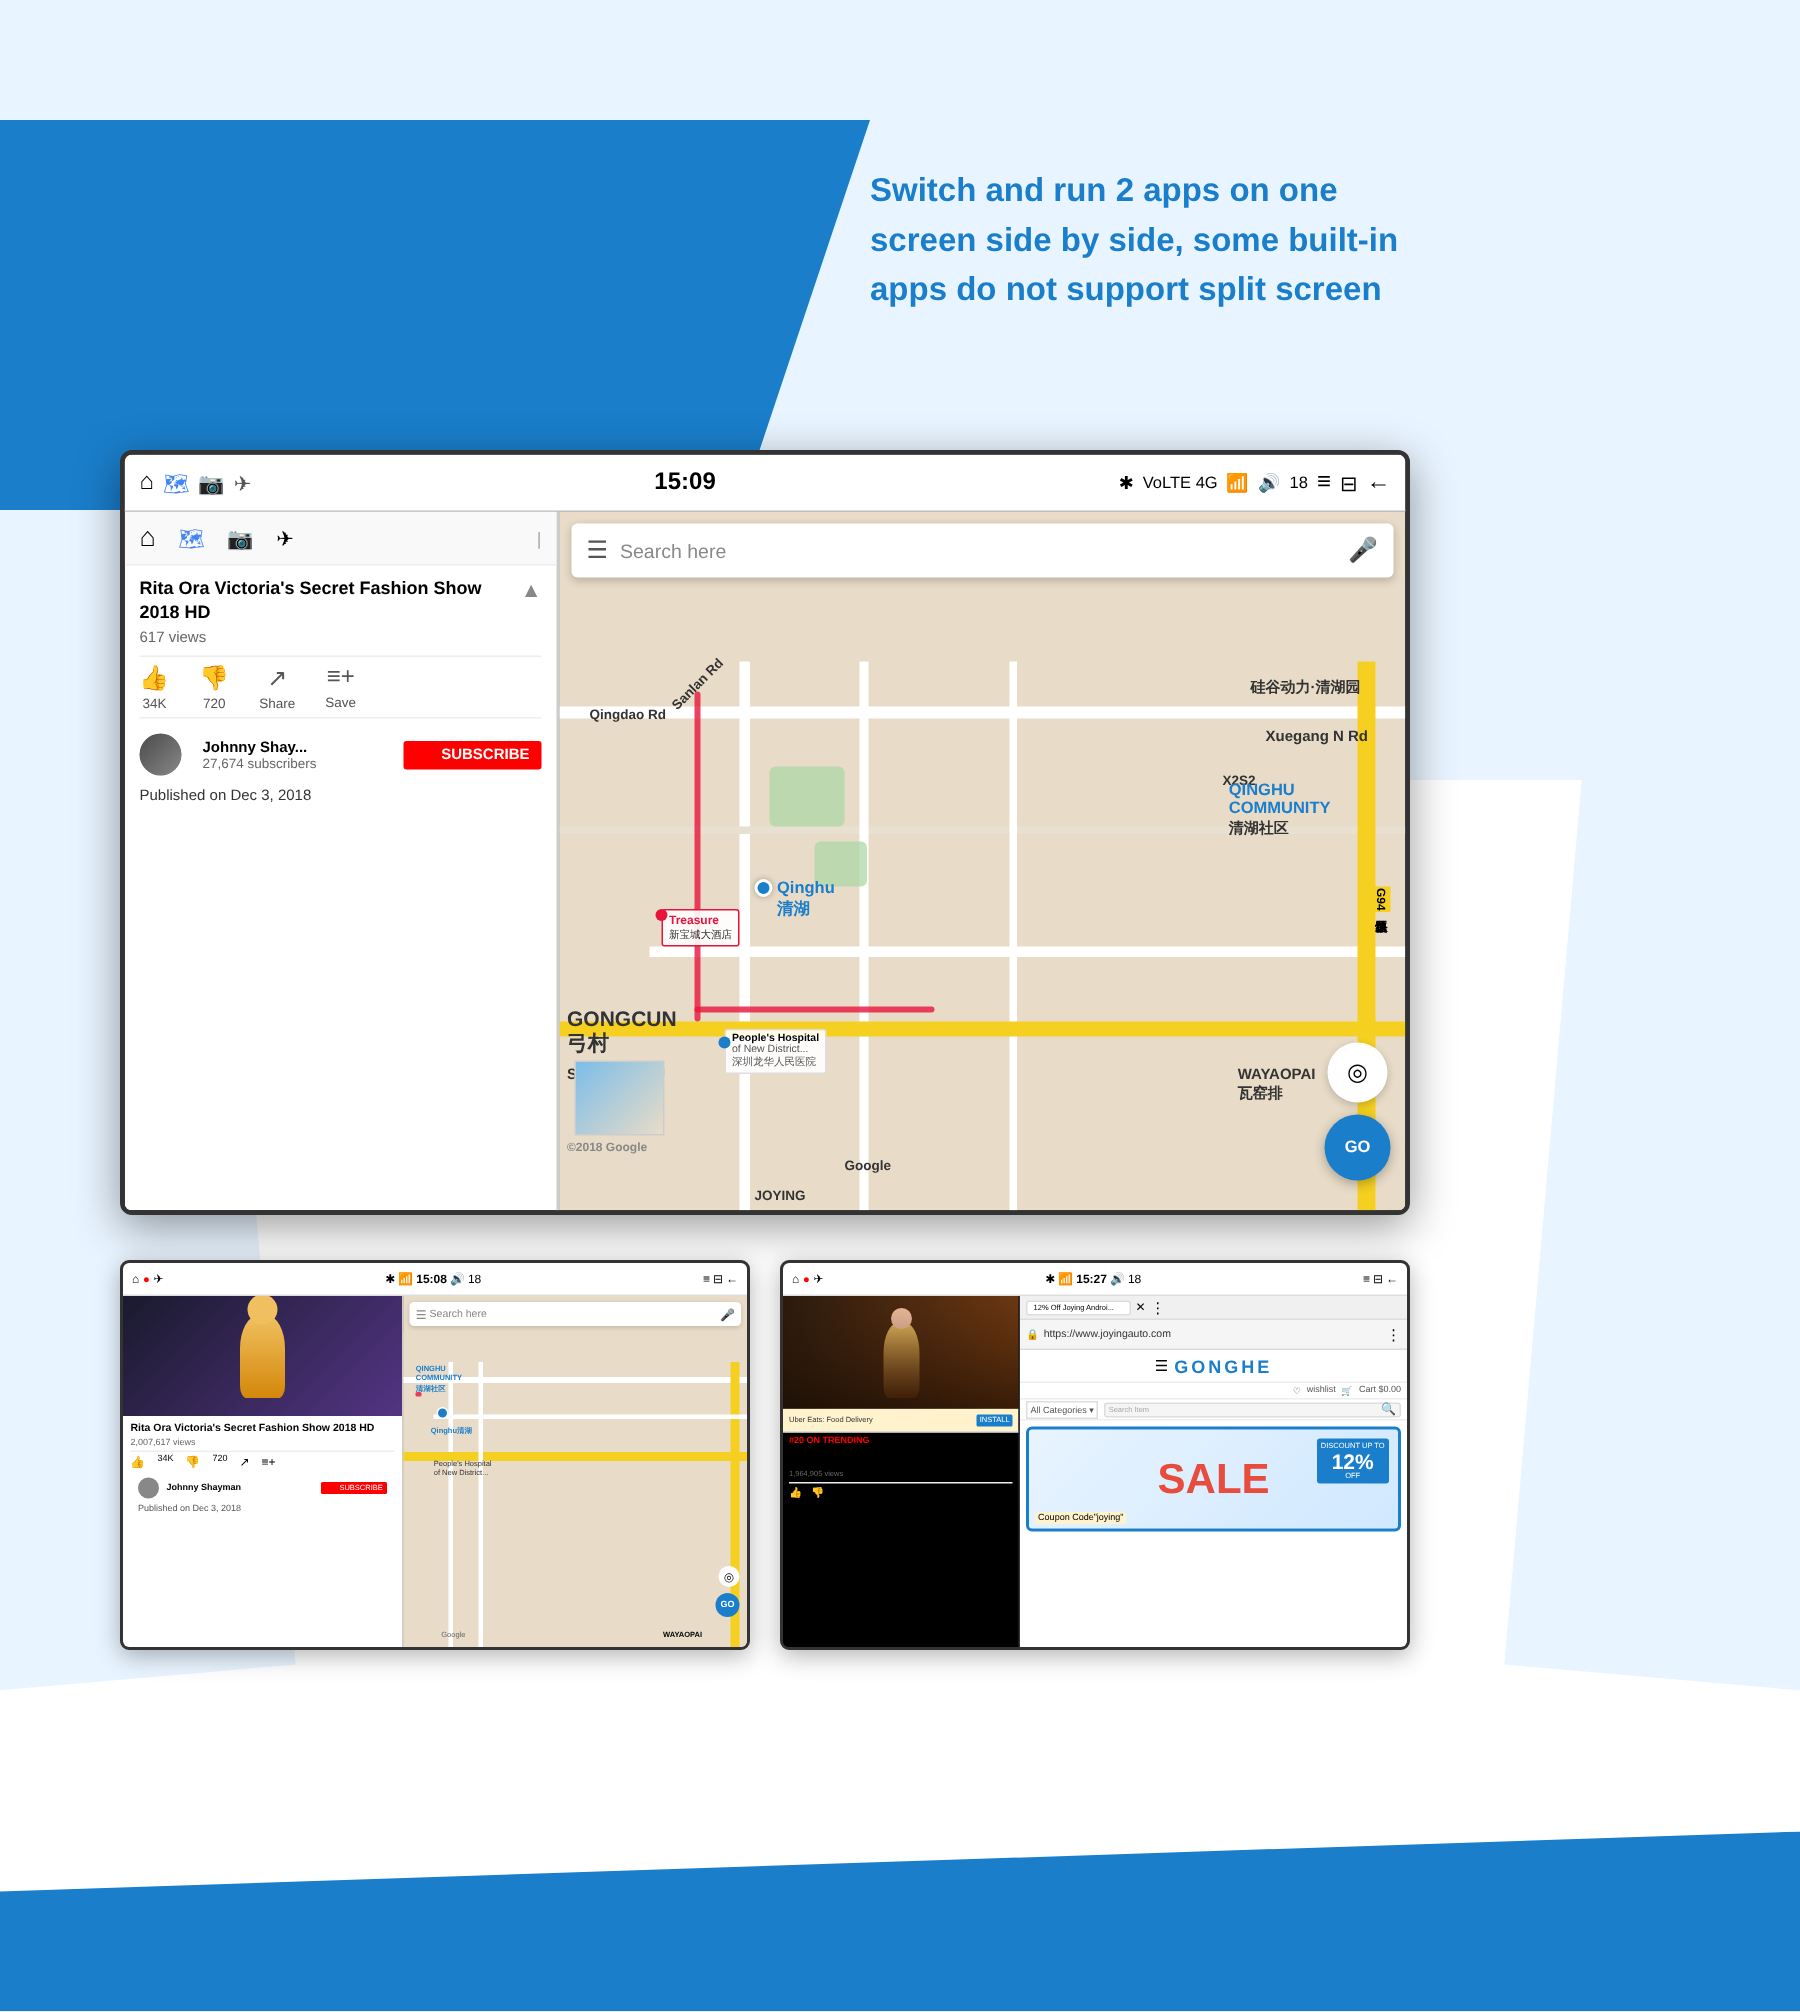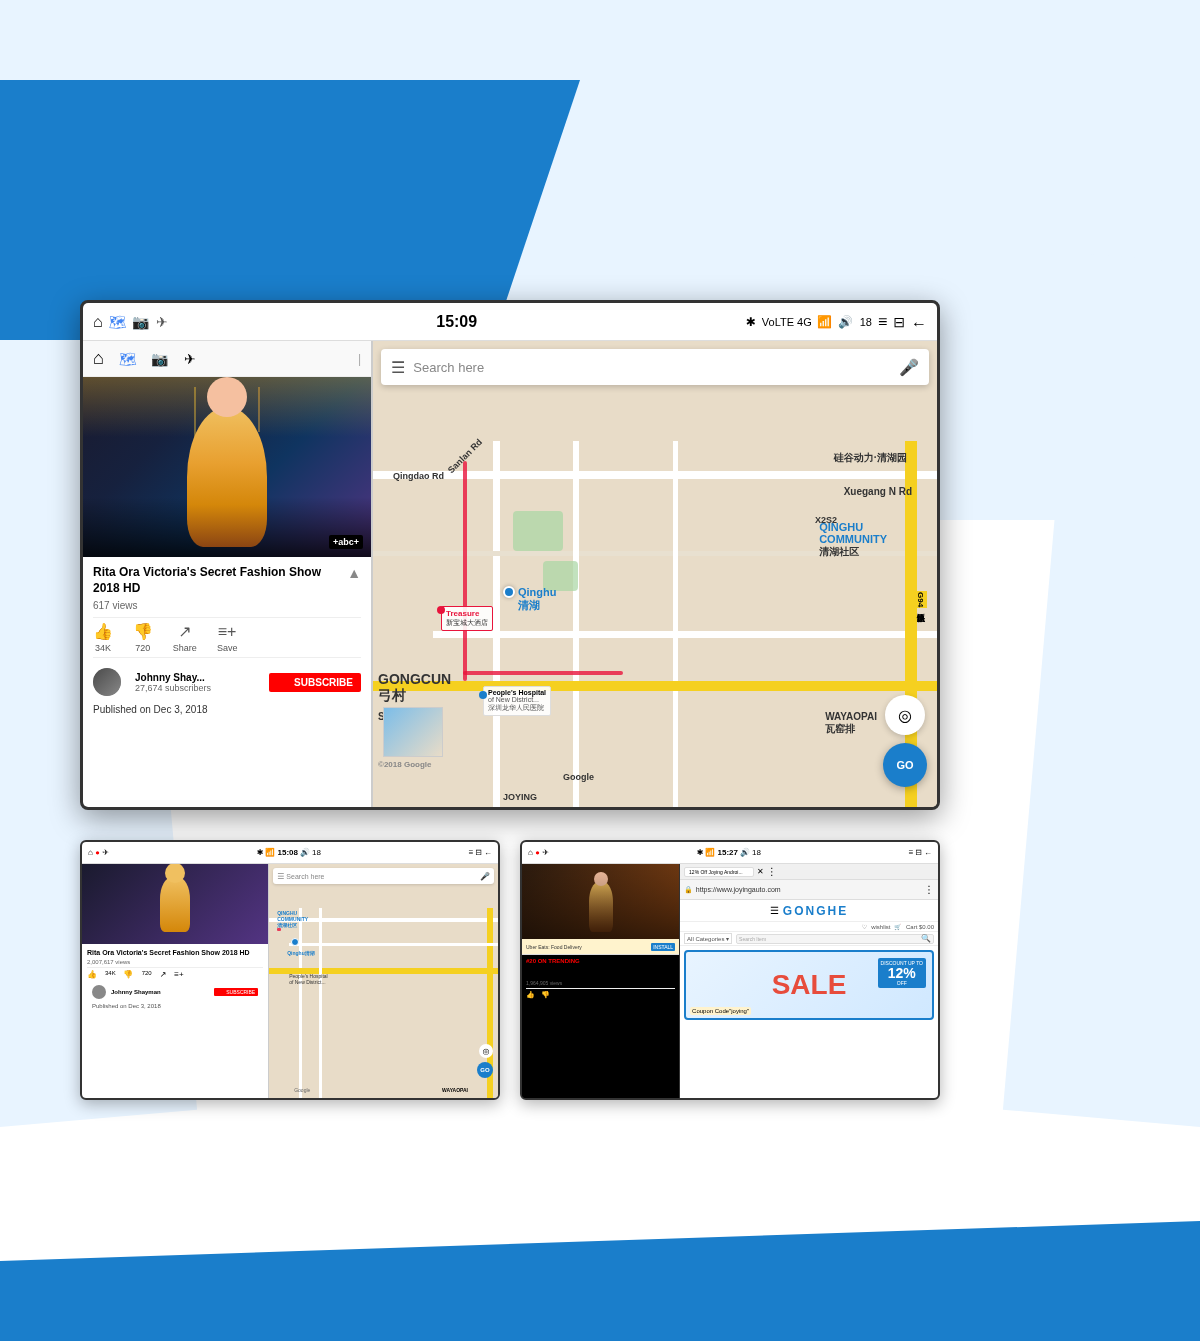--- a/index.html
+++ b/index.html
@@ -702,20 +702,21 @@
 <div class="page-wrapper">
 
   <div class="top-bg"></div>
   <div class="bg-diagonal-left"></div>
   <div class="bg-diagonal-right"></div>
   <div class="bottom-blue-shape"></div>
 
   <div class="blue-banner"></div>
 
 
+  <div class="banner-subtitle">Switch and run 2 apps on one screen side by side, some built-in apps do not support split screen</div>
 
   <div class="demo-area">
     <div class="device-large">
 
       <div class="status-bar">
         <div class="status-left">
           <span style="font-size:16px;">⌂</span>
           <span style="font-size:14px; color:#4285f4;">🗺</span>
           <span style="font-size:14px;">📷</span>
           <span style="font-size:14px; color:#555;">✈</span>
@@ -740,39 +741,20 @@
           <div class="yt-nav-bar">
             <span style="font-size:18px;">⌂</span>
             <span style="font-size:14px; color:#4285f4;">🗺</span>
             <span style="font-size:14px;">📷</span>
             <span style="font-size:14px;">✈</span>
             <div style="margin-left: auto; display:flex; gap:10px;">
               <span style="font-size:12px; color:#aaa;">|</span>
             </div>
           </div>
 
-          <div class="yt-thumbnail">
-            <div class="yt-thumb-content">
-              <div class="stage-lights"></div>
-
-              <div style="position:absolute; bottom:0; left:0; right:0; height:60px; background: linear-gradient(to top, rgba(0,0,0,0.8), transparent);"></div>
-
-              <div style="position:relative; display:flex; gap:20px; align-items:flex-end; z-index:2;">
-                <div class="performer-silhouette">
-                  <div class="performer-head"></div>
-                </div>
-              </div>
-              <div style="position:absolute; top:10px; left:0; right:0; display:flex; justify-content:center; gap:30px;">
-                <div style="width:2px; height:50px; background:rgba(255,200,50,0.4);"></div>
-                <div style="width:2px; height:60px; background:rgba(255,200,100,0.3);"></div>
-                <div style="width:2px; height:45px; background:rgba(255,180,50,0.4);"></div>
-              </div>
-            </div>
-            <div class="abc-badge">+abc+</div>
-          </div>
 
           <div class="yt-info">
             <div class="yt-title-row">
               <div class="yt-title">Rita Ora Victoria's Secret Fashion Show 2018 HD</div>
               <span style="font-size:14px; color:#888; margin-left:6px;">▲</span>
             </div>
             <div class="yt-views">617 views</div>
 
             <div class="yt-actions">
               <div class="yt-action-item">

